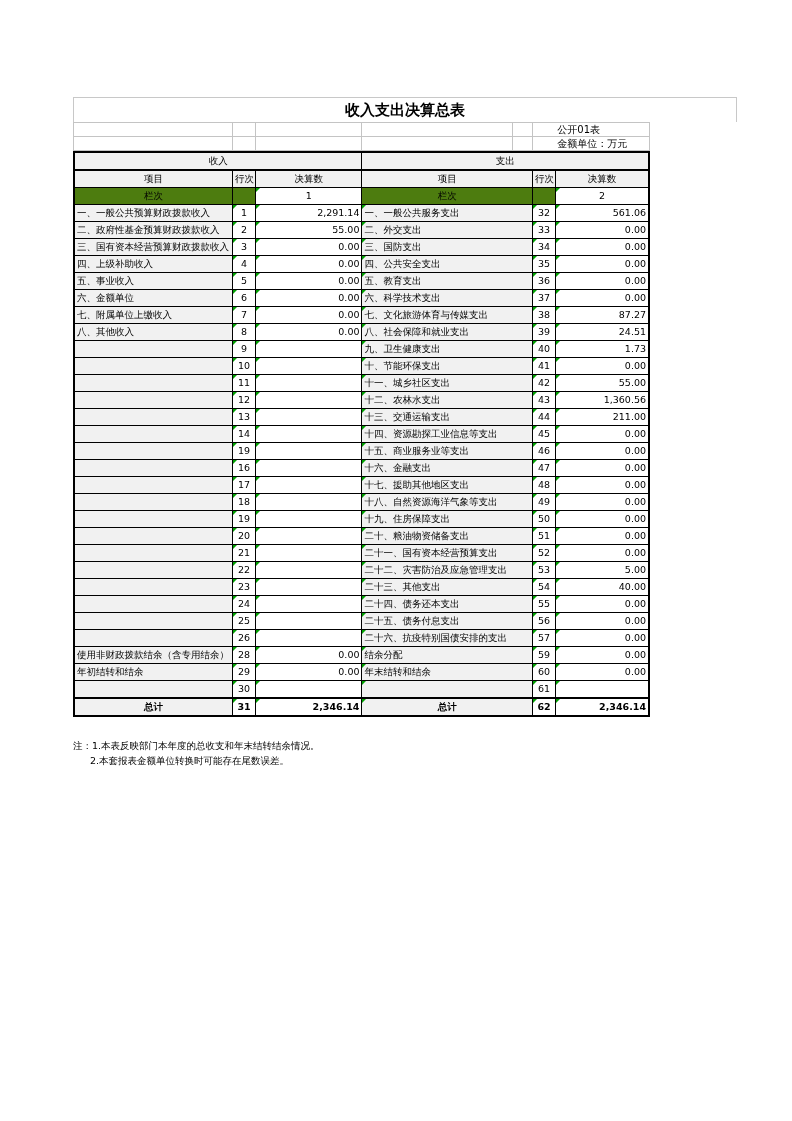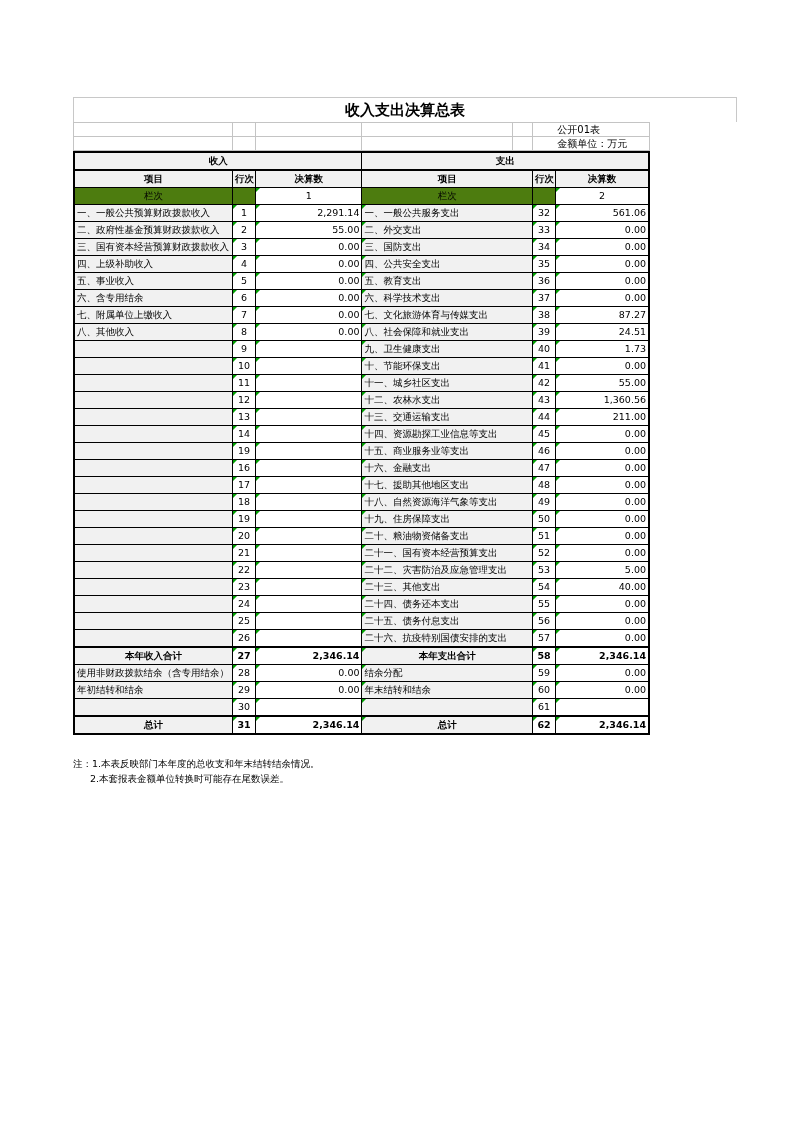--- a/index.html
+++ b/index.html
@@ -23,21 +23,21 @@
   table.pre td.lbl{padding-left:24px;text-align:left;}
   table.main{
     border-collapse:collapse;table-layout:fixed;width:577px;
     border:2px solid #000;font-size:9.5px;
   }
   table.main td{
     border:1px solid #000;height:16px;line-height:16px;
     padding:0 2px;white-space:nowrap;overflow:hidden;position:relative;
   }
   table.main tr.hdr td{
-    background:#f1f1f1;font-weight:bold;text-align:center;
+    background:#f1f1f1;font-weight:normal;text-align:center;
   }
   table.main tr.h1 td{border-bottom:2px solid #000;}
   td.item{background:#f1f1f1;text-align:left;}
   td.rn{text-align:center;}
   td.val{text-align:right;}
   td.cidx{background:#4d7c0f;text-align:center;}
   td.cnum{text-align:center;}
   td.g::before{
     content:"";position:absolute;top:0;left:0;width:0;height:0;
     border-top:4px solid #00a000;border-right:4px solid transparent;
@@ -149,21 +149,21 @@
         </tr>
         <tr>
           <td class="item">五、事业收入</td>
           <td class="rn g">5</td>
           <td class="val g">0.00</td>
           <td class="item g">五、教育支出</td>
           <td class="rn g">36</td>
           <td class="val g">0.00</td>
         </tr>
         <tr>
-          <td class="item">六、含专用结余</td>
+          <td class="item">六、金额单位</td>
           <td class="rn g">6</td>
           <td class="val g">0.00</td>
           <td class="item g">六、科学技术支出</td>
           <td class="rn g">37</td>
           <td class="val g">0.00</td>
         </tr>
         <tr>
           <td class="item">七、附属单位上缴收入</td>
           <td class="rn g">7</td>
           <td class="val g">0.00</td>
@@ -315,28 +315,20 @@
           <td class="rn g">56</td>
           <td class="val g">0.00</td>
         </tr>
         <tr>
           <td class="item"></td>
           <td class="rn g">26</td>
           <td class="val g"></td>
           <td class="item g">二十六、抗疫特别国债安排的支出</td>
           <td class="rn g">57</td>
           <td class="val g">0.00</td>
-        </tr>
-        <tr class="total">
-          <td class="item">本年收入合计</td>
-          <td class="rn g">27</td>
-          <td class="val g">2,346.14</td>
-          <td class="item g">本年支出合计</td>
-          <td class="rn g">58</td>
-          <td class="val g">2,346.14</td>
         </tr>
         <tr>
           <td class="item">使用非财政拨款结余（含专用结余）</td>
           <td class="rn g">28</td>
           <td class="val g">0.00</td>
           <td class="item g">结余分配</td>
           <td class="rn g">59</td>
           <td class="val g">0.00</td>
         </tr>
         <tr>

